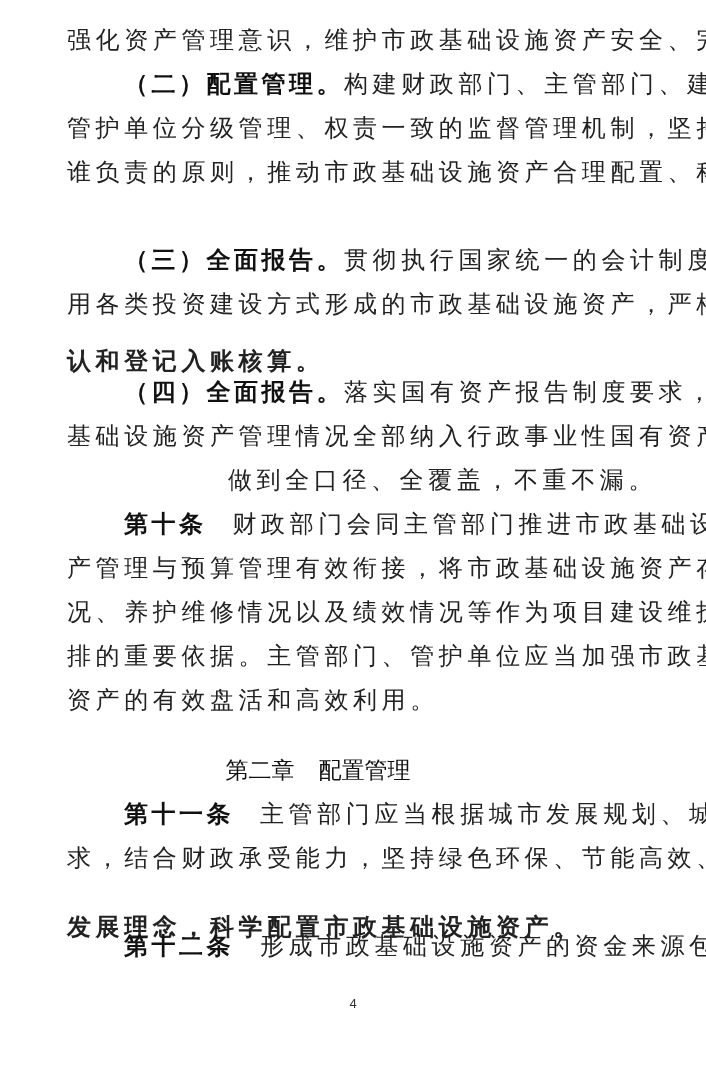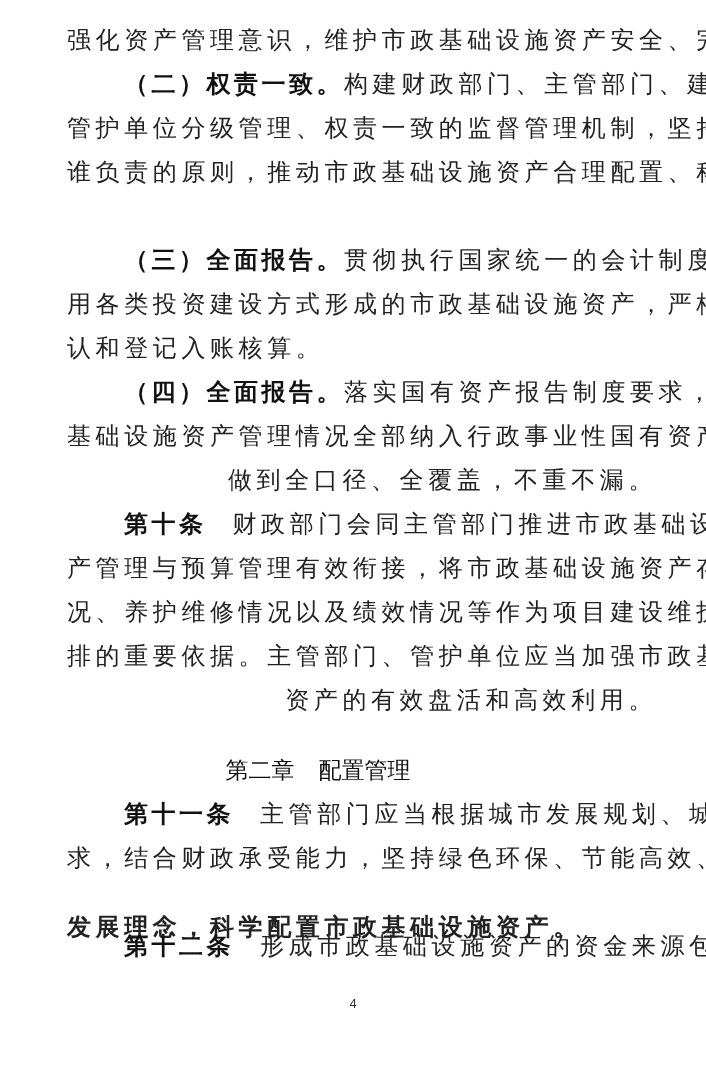--- a/index.html
+++ b/index.html
@@ -74,44 +74,44 @@
     }
   </style>
 </head>
 <body>
 
 <div class="page">
 
   <div class="line" style="top:25px;">强化资产管理意识，维护市政基础设施资产安全、完整。</div>
 
   <div class="line indent" style="top:69px;">
-    <span class="bold">（二）权责一致。</span><span>构建财政部门、主管部门、建设单位、</span>
+    <span class="bold">（二）配置管理。</span><span>构建财政部门、主管部门、建设单位、</span>
   </div>
   <div class="line" style="top:113px;">管护单位分级管理、权责一致的监督管理机制，坚持谁管护、</div>
   <div class="line" style="top:157px;">谁负责的原则，推动市政基础设施资产合理配置、科学管护、</div>
 
   <div class="line indent" style="top:245px;">
     <span class="bold">（三）全面报告。</span><span>贯彻执行国家统一的会计制度，对采</span>
   </div>
   <div class="line" style="top:289px;">用各类投资建设方式形成的市政基础设施资产，严格资产确</div>
-  <div class="line" style="top:333px;">认和登记入账核算。</div>
+  <div class="line" style="top:346px;font-weight:bold;">认和登记入账核算。</div>
 
   <div class="line indent" style="top:377px;">
     <span class="bold">（四）全面报告。</span><span>落实国有资产报告制度要求，将市政</span>
   </div>
   <div class="line" style="top:421px;">基础设施资产管理情况全部纳入行政事业性国有资产报告，</div>
   <div class="line" style="top:465px;text-align:right;">做到全口径、全覆盖，不重不漏。</div>
 
   <div class="line indent" style="top:509px;">
     <span class="bold">第十条</span><span class="gap"></span><span>财政部门会同主管部门推进市政基础设施资</span>
   </div>
   <div class="line" style="top:553px;">产管理与预算管理有效衔接，将市政基础设施资产存量情</div>
   <div class="line" style="top:597px;">况、养护维修情况以及绩效情况等作为项目建设维护资金安</div>
   <div class="line" style="top:641px;">排的重要依据。主管部门、管护单位应当加强市政基础设施</div>
-  <div class="line" style="top:685px;text-align:right;">资产的有效盘活和高效利用。</div>
+  <div class="line" style="top:685px;">资产的有效盘活和高效利用。</div>
 
   <div class="chapter">
     <span>第二章</span><span class="sep"></span><span>配置管理</span>
   </div>
 
   <div class="line indent" style="top:799px;">
     <span class="bold">第十一条</span><span class="gap"></span><span>主管部门应当根据城市发展规划、城市需</span>
   </div>
   <div class="line" style="top:843px;">求，结合财政承受能力，坚持绿色环保、节能高效、可持续</div>
   <div class="line" style="top:912px;font-weight:bold;">发展理念，科学配置市政基础设施资产。</div>

